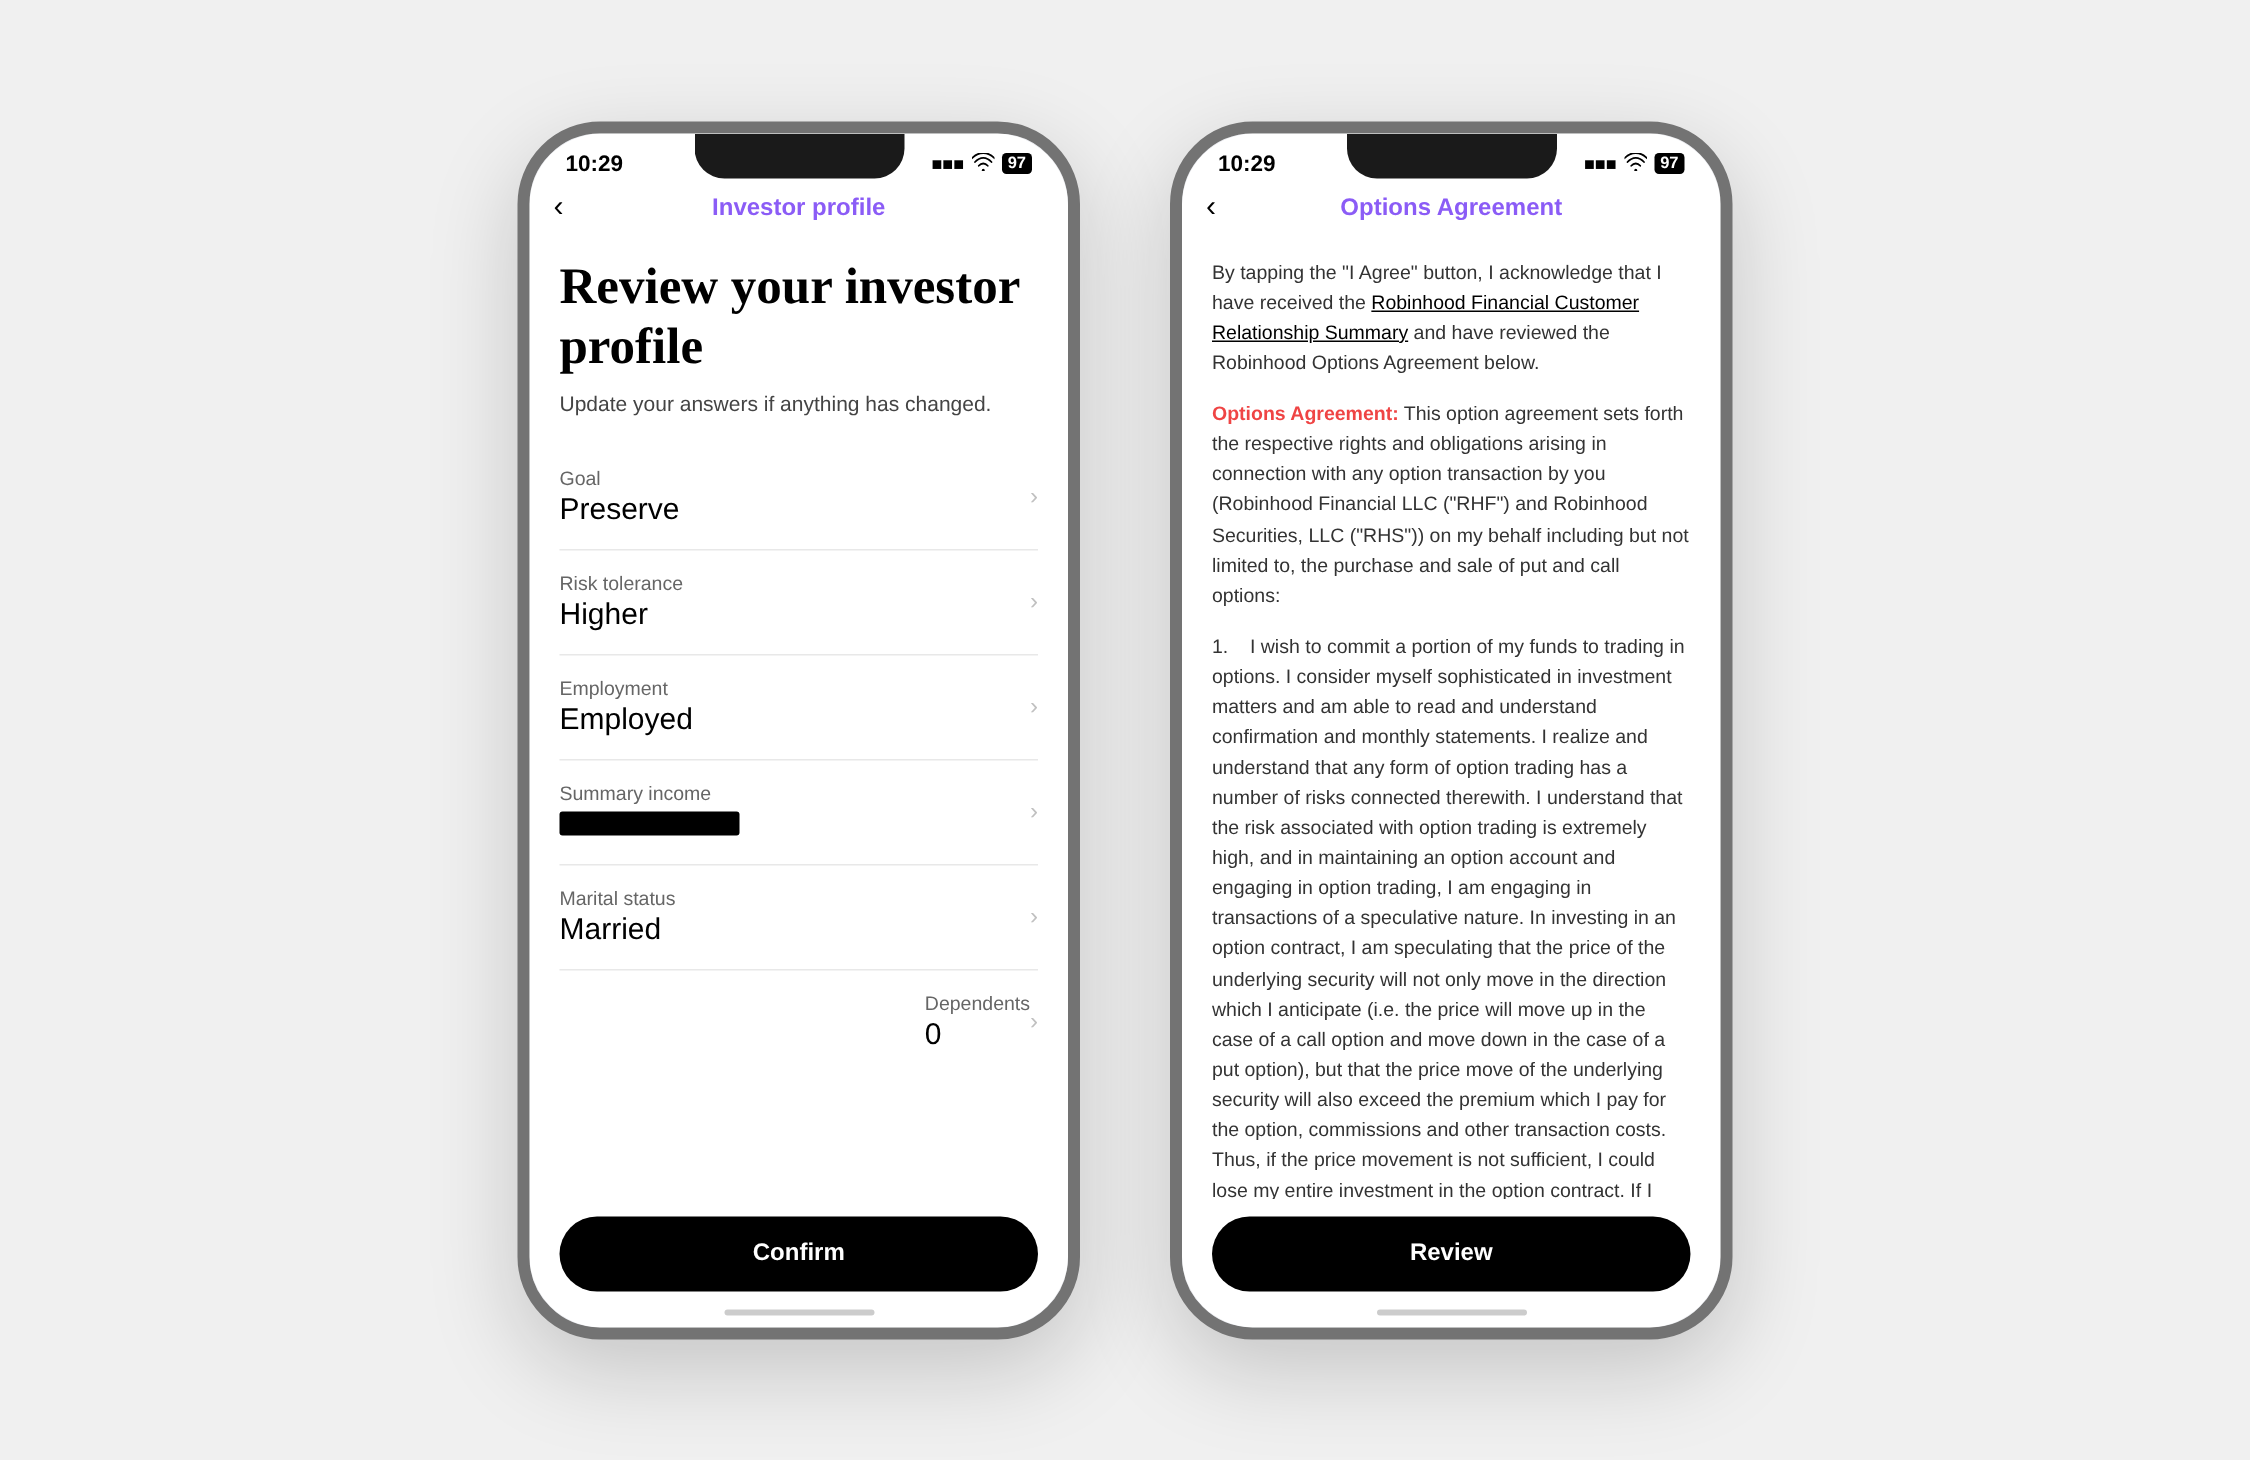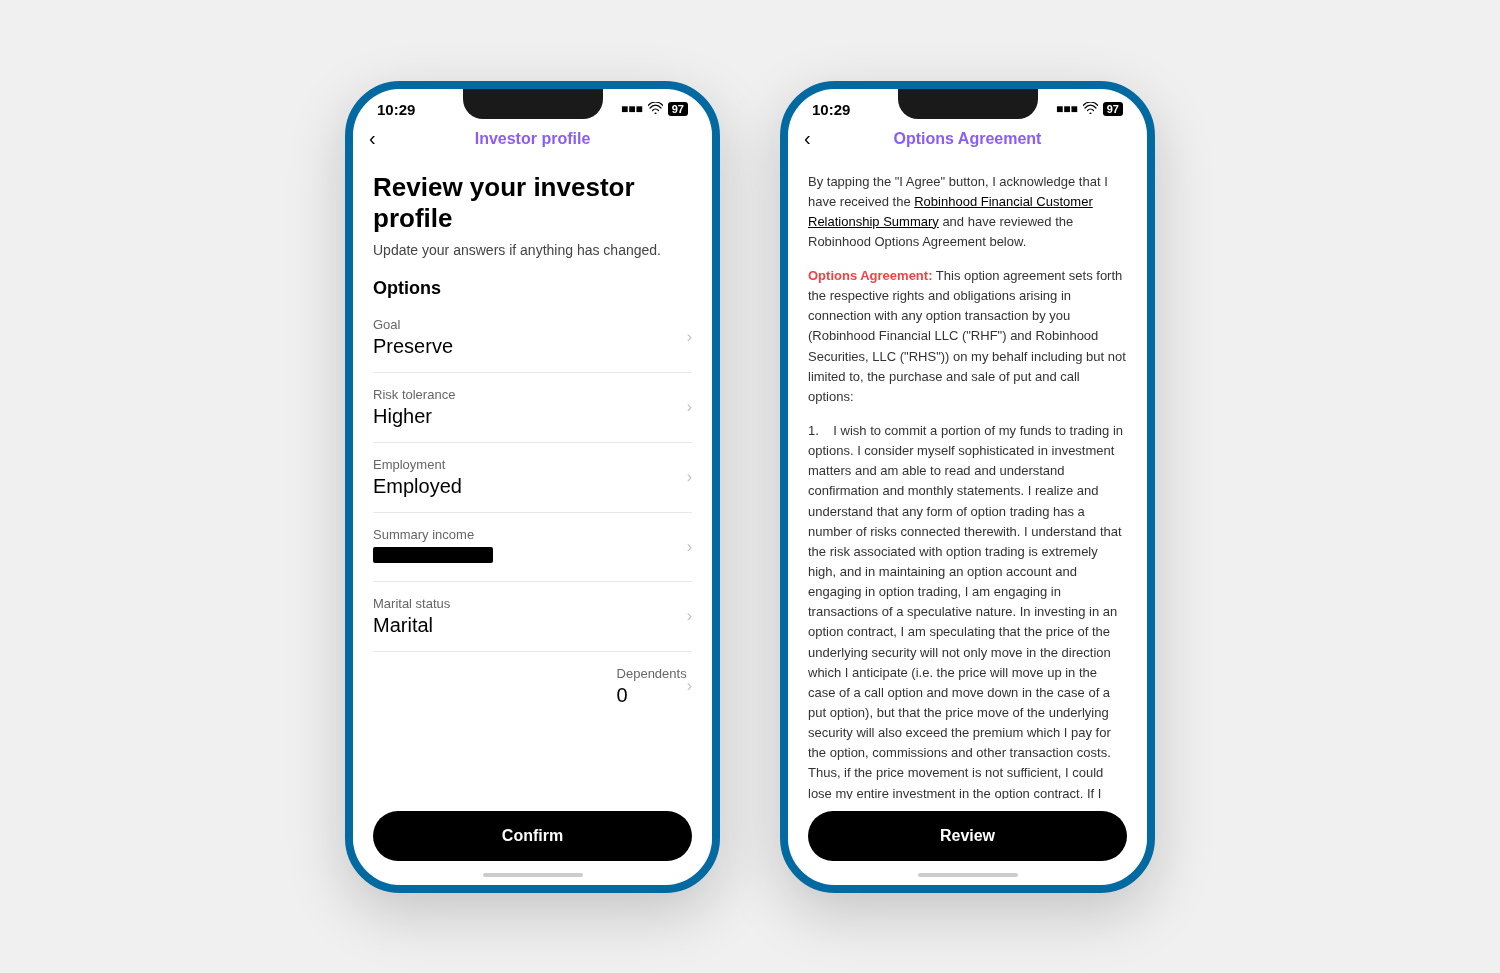--- a/index.html
+++ b/index.html
@@ -13,21 +13,21 @@
       font-family: -apple-system, BlinkMacSystemFont, 'SF Pro Display', 'Helvetica Neue', Arial, sans-serif;
       gap: 60px;
     }
 
     
     .phone {
       width: 375px;
       height: 812px;
       background: #ffffff;
       border-radius: 55px;
-      border: 8px solid #0369a1;
+      border: 8px solid #737373;
       position: relative;
       overflow: hidden;
       box-shadow: 0 20px 60px rgba(0,0,0,0.18), inset 0 0 0 2px #e8eaf0;
     }
 
     
     .phone-notch {
       position: absolute;
       top: 0;
       left: 50%;
@@ -110,25 +110,26 @@
     .screen-content {
       flex: 1;
       overflow-y: auto;
       padding: 16px 20px;
       scrollbar-width: none;
     }
     .screen-content::-webkit-scrollbar { display: none; }
 
     
     .page-heading {
-      font-size: 26px;
+      font-size: 34px;
       font-weight: 700;
       color: #000;
       margin-bottom: 8px;
       line-height: 1.2;
+      font-family: Liberation Serif, serif;
     }
     .page-subheading {
       font-size: 14px;
       color: #444;
       margin-bottom: 20px;
     }
 
     .section-label {
       font-size: 18px;
       font-weight: 700;
@@ -303,21 +304,20 @@
 
       <div class="nav-bar">
         <span class="nav-back">‹</span>
         <span class="nav-title">Investor profile</span>
       </div>
 
       <div class="screen-content">
         <div class="page-heading">Review your investor profile</div>
         <div class="page-subheading">Update your answers if anything has changed.</div>
 
-        <div class="section-label">Options</div>
 
         <div class="profile-row">
           <div>
             <div class="row-label">Goal</div>
             <div class="row-value">Preserve</div>
           </div>
           <span class="chevron-icon">›</span>
         </div>
 
         <div class="profile-row">
@@ -341,21 +341,21 @@
           <div>
             <div class="row-label">Summary income</div>
             <div class="row-value-redacted"></div>
           </div>
           <span class="chevron-icon">›</span>
         </div>
 
         <div class="profile-row">
           <div>
             <div class="row-label">Marital status</div>
-            <div class="row-value">Marital</div>
+            <div class="row-value">Married</div>
           </div>
           <span class="chevron-icon">›</span>
         </div>
 
         <div class="profile-row">
           <div>
             <div class="row-label">Dependents</div>
             <div class="row-value">0</div>
           </div>
           <span class="chevron-icon">›</span>

